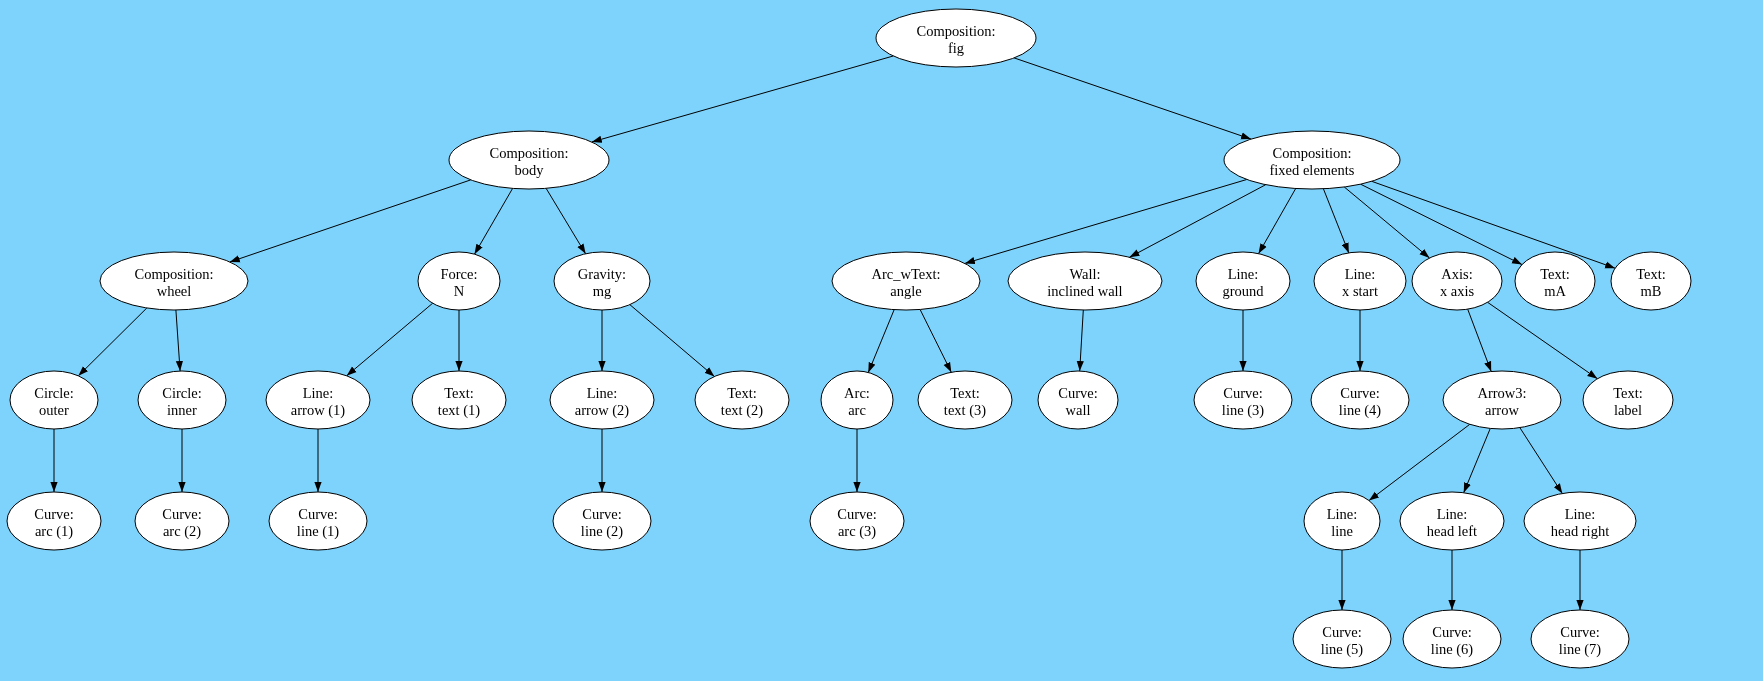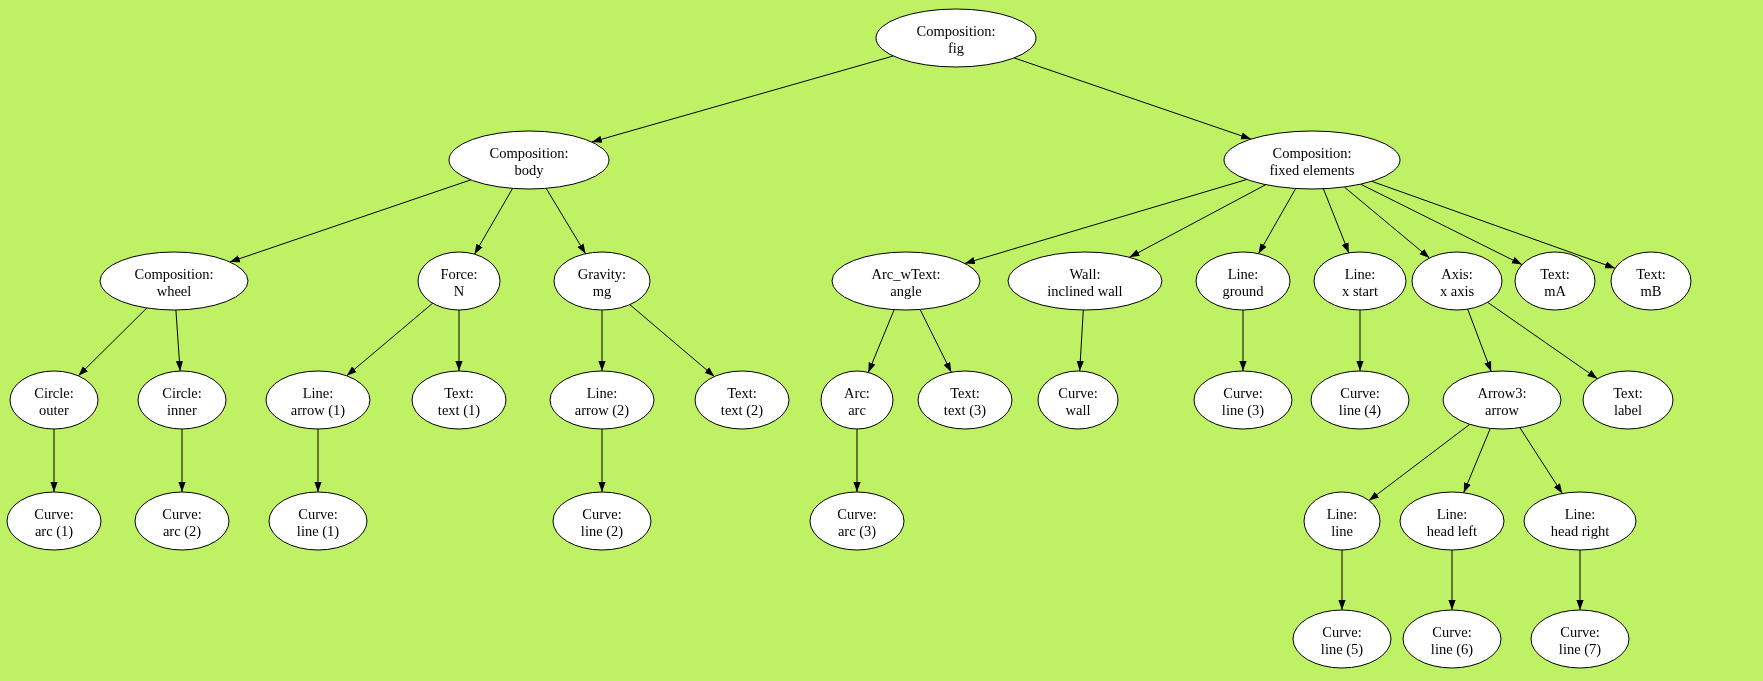--- a/index.html
+++ b/index.html
@@ -4,21 +4,21 @@
 <style>
   html, body {
     margin: 0;
     padding: 0;
     background: #ffffff;
   }
   #canvas-wrap {
     position: relative;
     width: 1763px;
     height: 681px;
-    background: #bef264;
+    background: #7dd3fc;
     overflow: hidden;
   }
   svg#tree-svg {
     display: block;
     font-family: "Liberation Serif", "DejaVu Serif", serif;
   }
   .node-ellipse {
     fill: #ffffff;
     stroke: #000000;
     stroke-width: 1;

